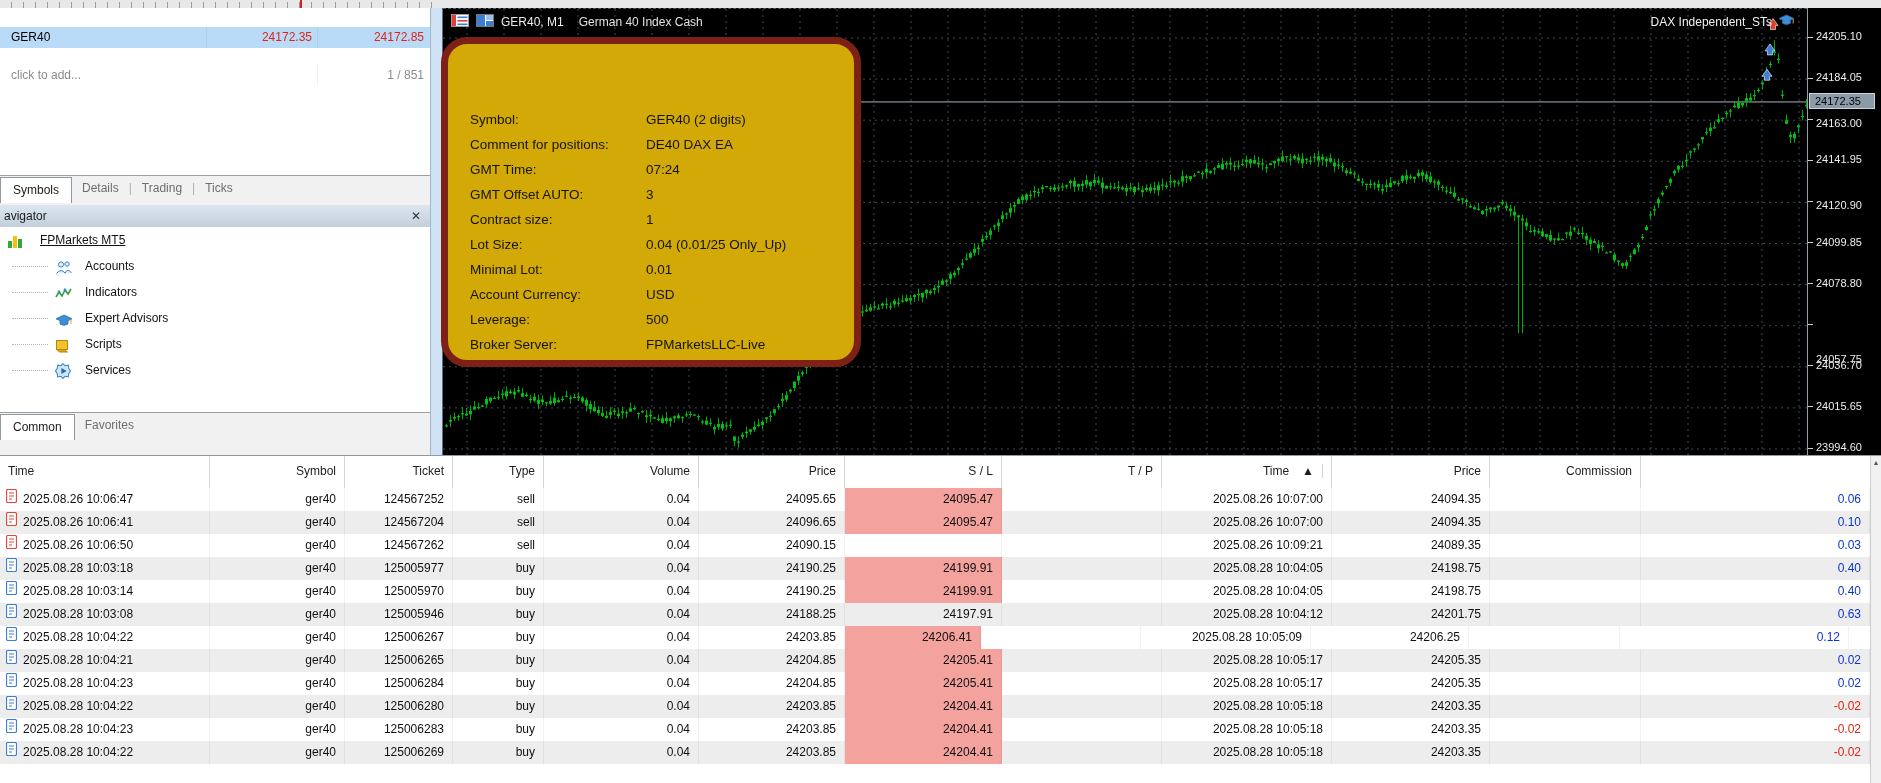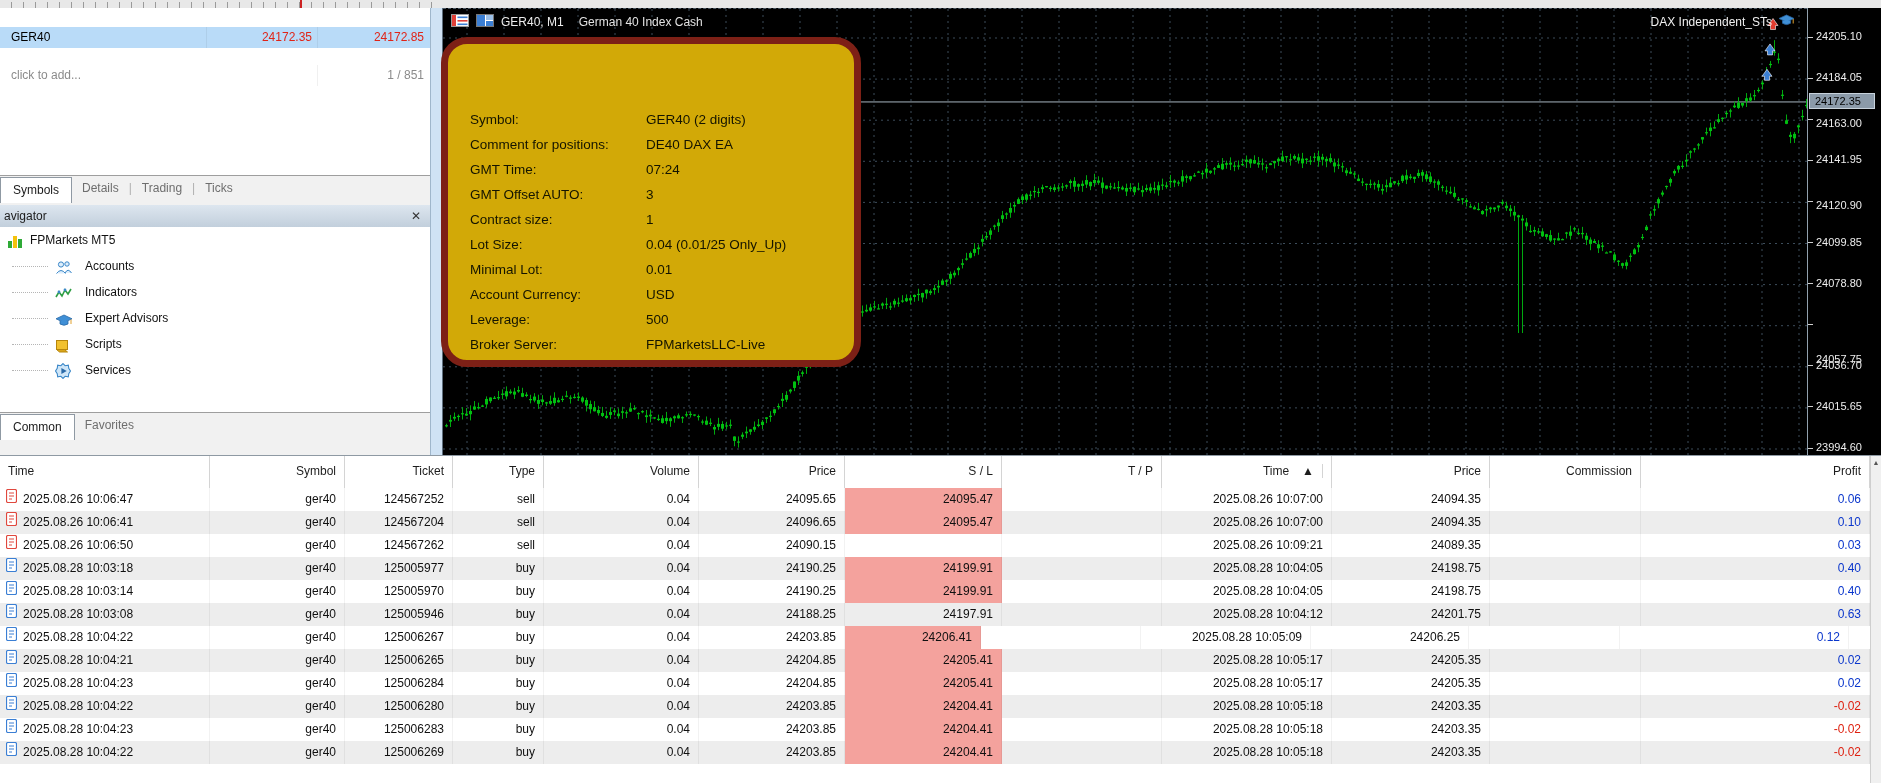--- a/index.html
+++ b/index.html
@@ -32,21 +32,21 @@
   .tab.active{background:#fff;border:1px solid #8f99a3;border-bottom:none;color:#1a1a1a;padding:5px 12px 6px 12px;margin-top:1px;}
   .tab-pipe{display:inline-block;color:#b0b0b0;padding-top:5px;vertical-align:top;}
 
   
   .nav{position:absolute;left:0;top:205px;width:430px;height:250px;background:#fff;}
   .nav-title{position:relative;height:22px;line-height:22px;background:linear-gradient(#dde6ef,#c2cfdc);
              border-bottom:1px solid #aebbc8;font-size:12px;color:#1c1c1c;padding-left:4px;}
   .nav-close{position:absolute;right:9px;top:0;font-size:12px;color:#333;cursor:default;}
   .nav-tree{position:absolute;top:22px;left:0;width:100%;height:190px;background:#fff;}
   .nav-item{position:relative;height:26px;line-height:26px;font-size:12px;color:#111;padding-left:85px;}
-  .nav-item.root{padding-left:30px;}
+  .nav-item.root{padding-left:40px;text-decoration:underline;}
   .nav-item .nicon{position:absolute;left:55px;top:5px;}
   .nav-item.root .nicon{left:7px;top:5px;}
   .twig{position:absolute;left:12px;top:13px;width:36px;border-top:1px dotted #b5b5b5;}
   .nav-tabs{top:207px;height:43px;}
 
   
   .splitter{position:absolute;left:430px;top:8px;width:13px;height:447px;background:#cfe2f4;
             border-left:1px solid #9fb6cb;border-right:1px solid #5f6f7e;box-sizing:border-box;}
 
   
@@ -994,21 +994,20 @@
         <span style="width: 135px;">Symbol</span>
         <span style="width: 108px;">Ticket</span>
         <span style="width: 91px;">Type</span>
         <span style="width: 155px;">Volume</span>
         <span style="width: 146px;">Price</span>
         <span style="width: 157px;">S / L</span>
         <span style="width: 160px;">T / P</span>
         <span style="width: 170px;">Time<span class="sort-arrow">▲</span></span>
         <span style="width: 158px;">Price</span>
         <span style="width: 151px;">Commission</span>
-        <span style="width: 229px;">Profit</span>
       </div>
     <div class="tb-body" id="tb-rows">
         <div class="tb-row">
           <div class="tb-cell left" style="width: 210px;">
             <span><svg width="11" height="14">
                 <rect x="0.5" y="0.5" width="10" height="13" rx="1.5" fill="#fff" stroke="#e0483e" stroke-width="1.2"></rect>
                 <line x1="3" y1="4" x2="8" y2="4" stroke="#e0483e"></line>
                 <line x1="3" y1="7" x2="8" y2="7" stroke="#e0483e"></line>
                 <line x1="3" y1="10" x2="6" y2="10" stroke="#e0483e"></line>
               </svg></span>

